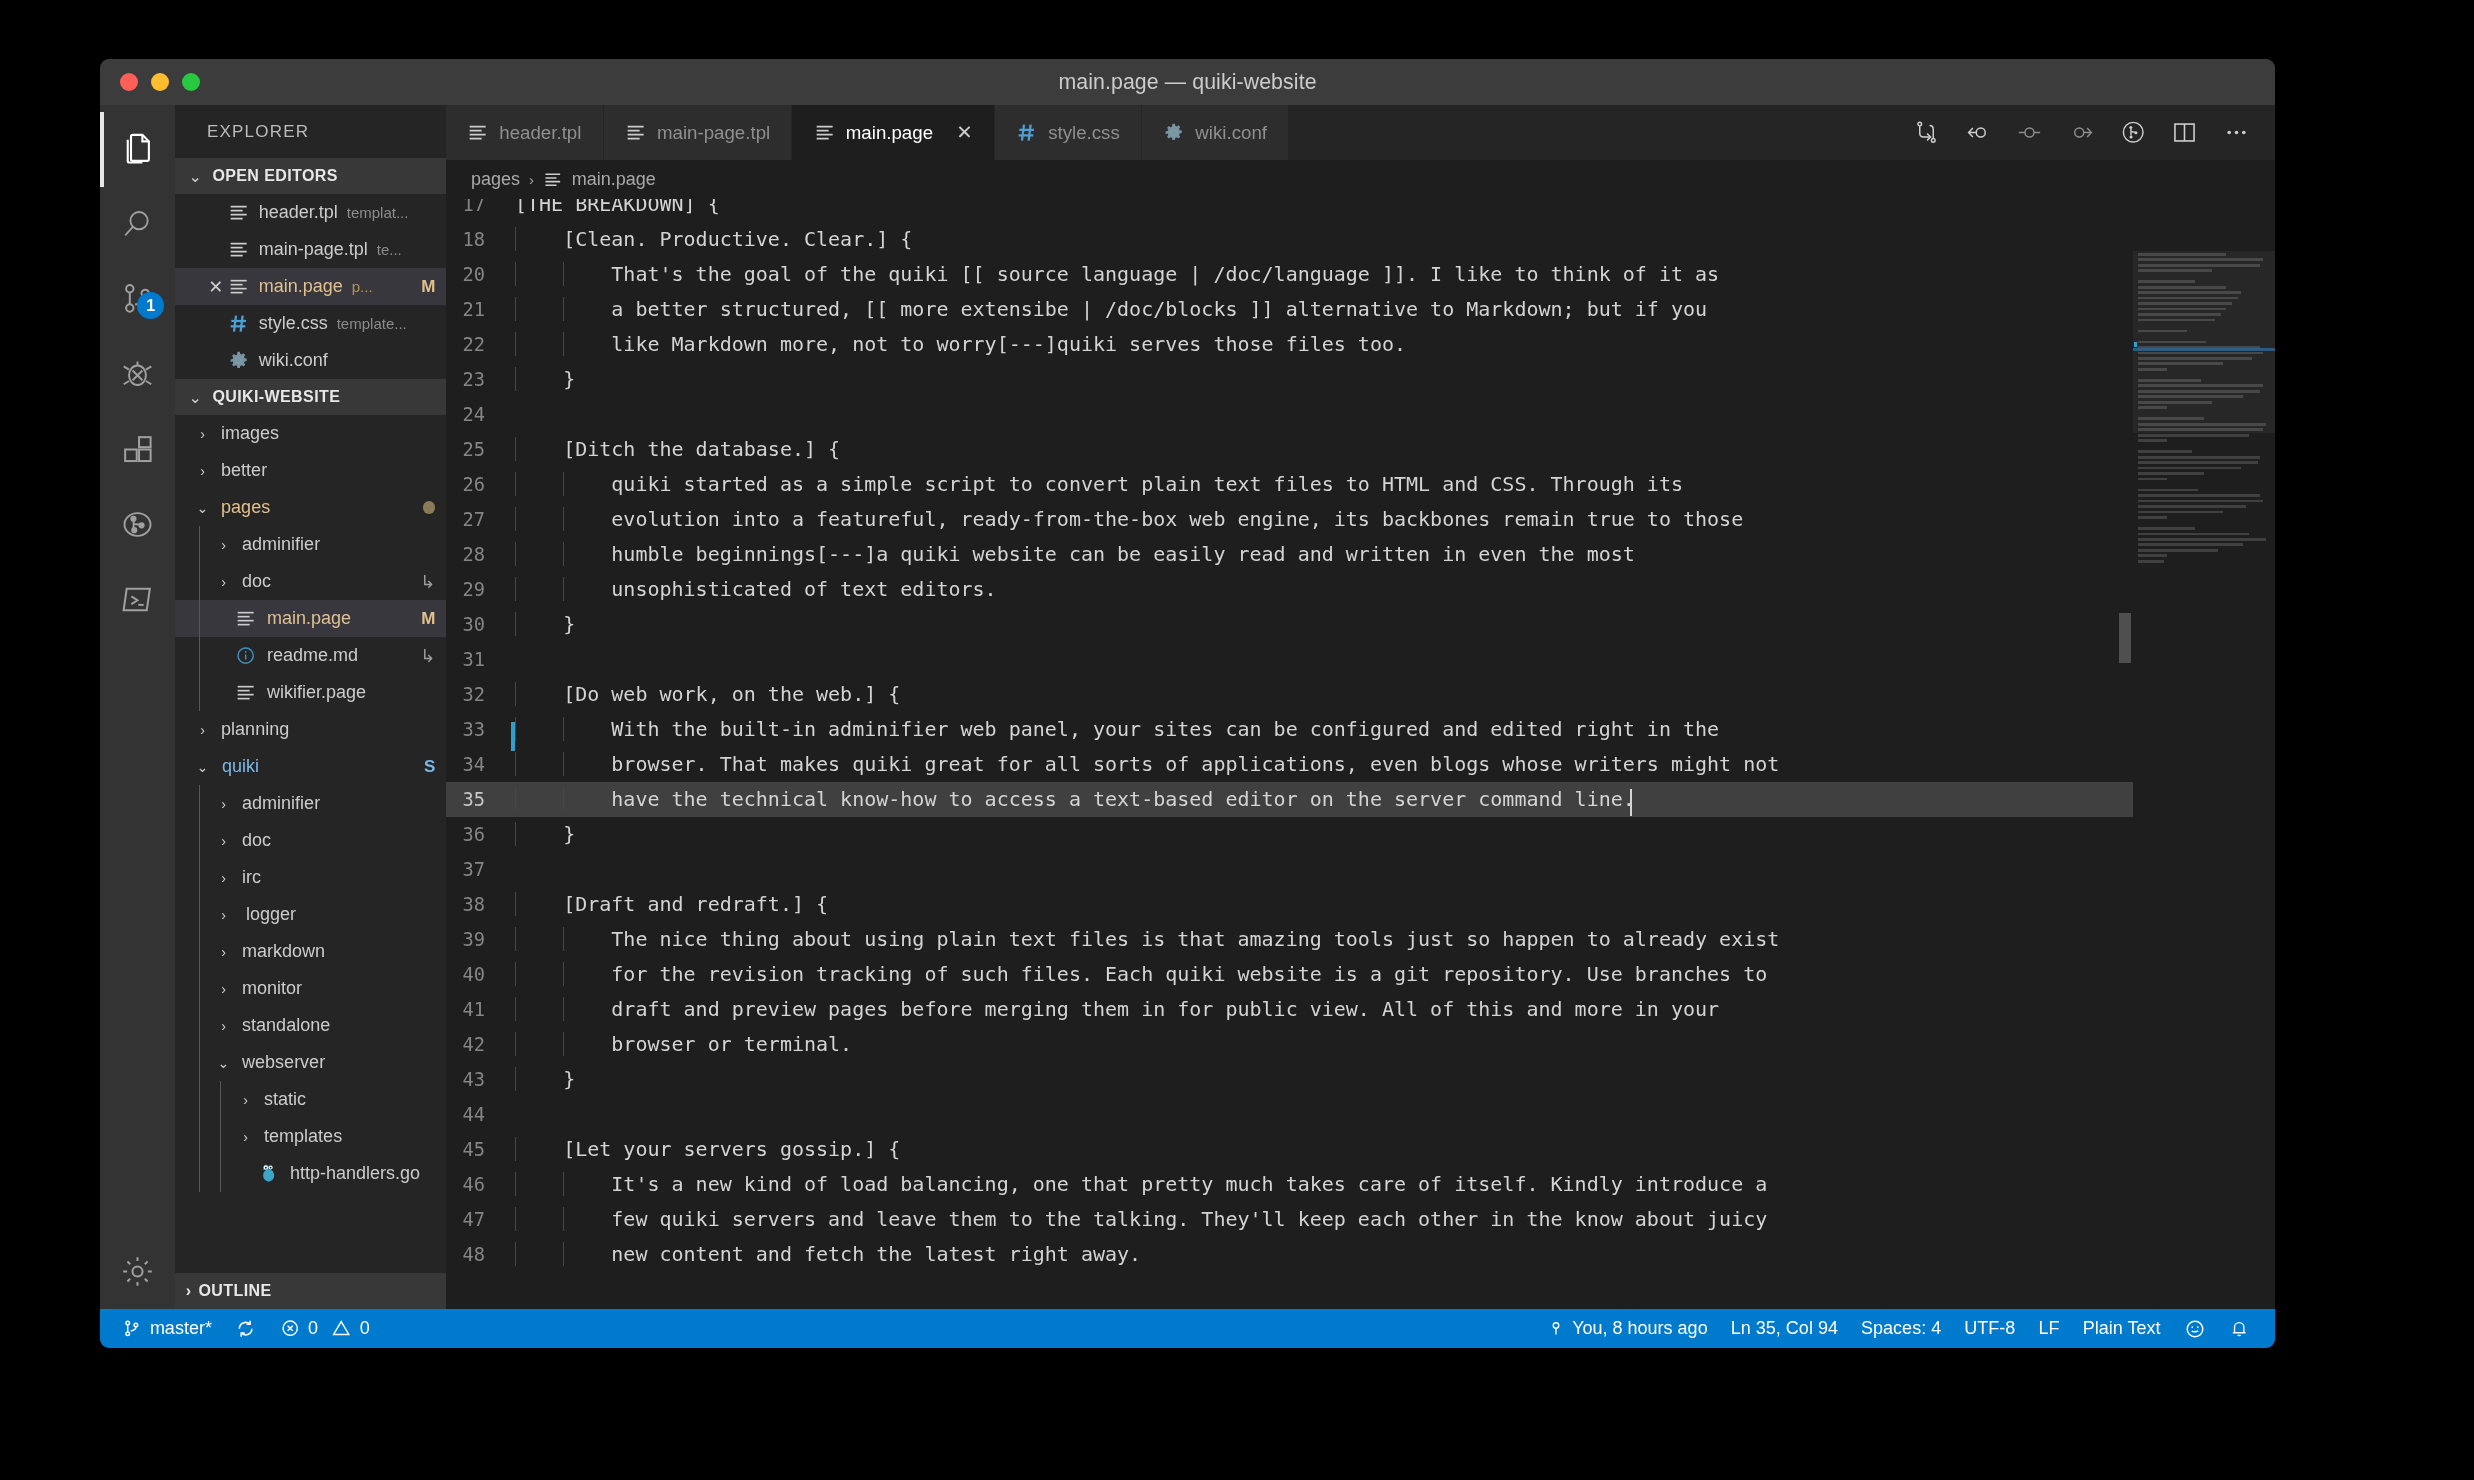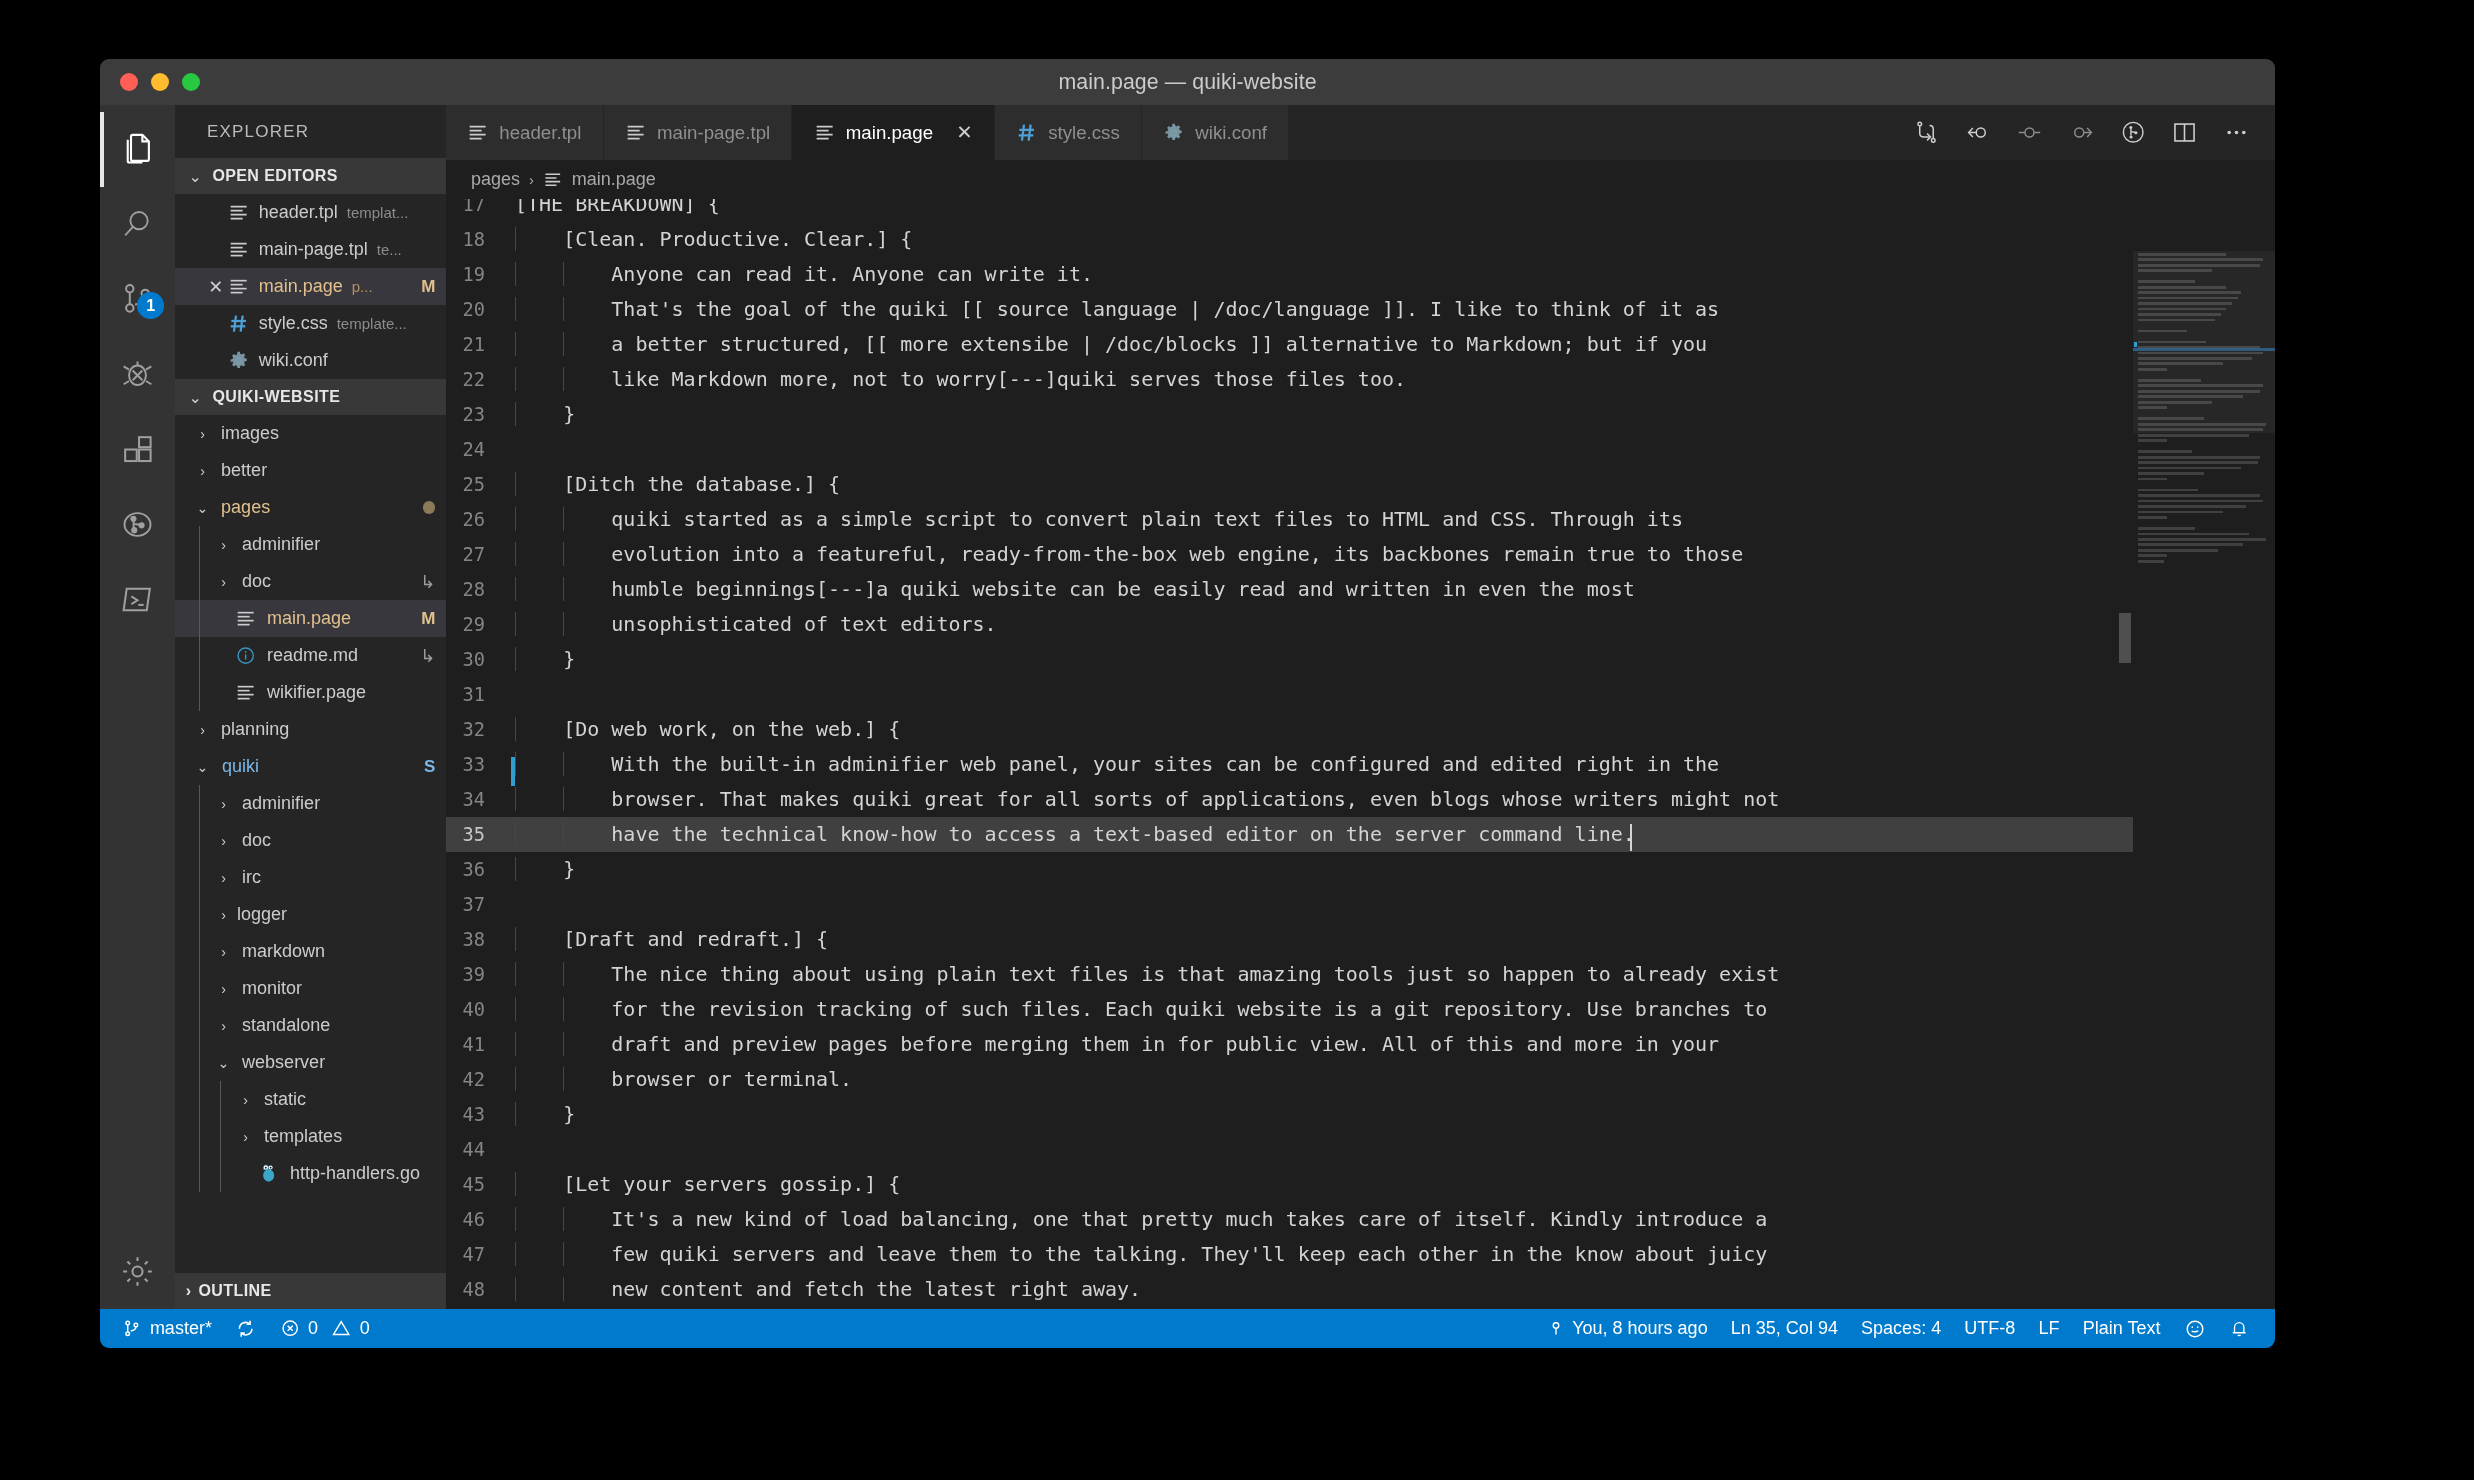--- a/index.html
+++ b/index.html
@@ -456,21 +456,21 @@
               <span class="fname" style="margin-left: 7.1px;">doc</span>
             </div>
             <div class="row" style="padding-left: 37px;">
               <span class="guide" style="left: 24px;"></span>
               <span class="twisty">›</span>
               <span class="fname" style="margin-left: 7.1px;">irc</span>
             </div>
             <div class="row" style="padding-left: 37px;">
               <span class="guide" style="left: 24px;"></span>
               <span class="twisty">›</span>
-              <span class="fname" style="margin-left: 2px;">logger</span>
+              <span class="fname" style="margin-left: 11px;">logger</span>
             </div>
             <div class="row" style="padding-left: 37px;">
               <span class="guide" style="left: 24px;"></span>
               <span class="twisty">›</span>
               <span class="fname" style="margin-left: 7.1px;">markdown</span>
             </div>
             <div class="row" style="padding-left: 37px;">
               <span class="guide" style="left: 24px;"></span>
               <span class="twisty">›</span>
               <span class="fname" style="margin-left: 7.1px;">monitor</span>
@@ -646,21 +646,20 @@
             </svg>
           </span>
           <span>main.page</span>
         </div>
 
         <div class="code-area">
           <div class="code-scroll">
             <div class="code-inner" id="code-lines">
                 <div class="cline"><span class="lno">17</span><span class="ctext">[THE BREAKDOWN] {</span></div>
                 <div class="cline"><span class="lno">18</span><span class="ctext">    [Clean. Productive. Clear.] {<span class="indentguide" style="left: 0px;"></span></span></div>
-                <div class="cline"><span class="lno">19</span><span class="ctext">        Anyone can read it. Anyone can write it.<span class="indentguide" style="left: 0px;"></span><span class="indentguide" style="left: 48px;"></span></span></div>
                 <div class="cline"><span class="lno">20</span><span class="ctext">        That's the goal of the quiki [[ source language | /doc/language ]]. I like to think of it as<span class="indentguide" style="left: 0px;"></span><span class="indentguide" style="left: 48px;"></span></span></div>
                 <div class="cline"><span class="lno">21</span><span class="ctext">        a better structured, [[ more extensibe | /doc/blocks ]] alternative to Markdown; but if you<span class="indentguide" style="left: 0px;"></span><span class="indentguide" style="left: 48px;"></span></span></div>
                 <div class="cline"><span class="lno">22</span><span class="ctext">        like Markdown more, not to worry[---]quiki serves those files too.<span class="indentguide" style="left: 0px;"></span><span class="indentguide" style="left: 48px;"></span></span></div>
                 <div class="cline"><span class="lno">23</span><span class="ctext">    }<span class="indentguide" style="left: 0px;"></span></span></div>
                 <div class="cline"><span class="lno">24</span><span class="ctext"></span></div>
                 <div class="cline"><span class="lno">25</span><span class="ctext">    [Ditch the database.] {<span class="indentguide" style="left: 0px;"></span></span></div>
                 <div class="cline"><span class="lno">26</span><span class="ctext">        quiki started as a simple script to convert plain text files to HTML and CSS. Through its<span class="indentguide" style="left: 0px;"></span><span class="indentguide" style="left: 48px;"></span></span></div>
                 <div class="cline"><span class="lno">27</span><span class="ctext">        evolution into a featureful, ready-from-the-box web engine, its backbones remain true to those<span class="indentguide" style="left: 0px;"></span><span class="indentguide" style="left: 48px;"></span></span></div>
                 <div class="cline"><span class="lno">28</span><span class="ctext">        humble beginnings[---]a quiki website can be easily read and written in even the most<span class="indentguide" style="left: 0px;"></span><span class="indentguide" style="left: 48px;"></span></span></div>
                 <div class="cline"><span class="lno">29</span><span class="ctext">        unsophisticated of text editors.<span class="indentguide" style="left: 0px;"></span><span class="indentguide" style="left: 48px;"></span></span></div>

